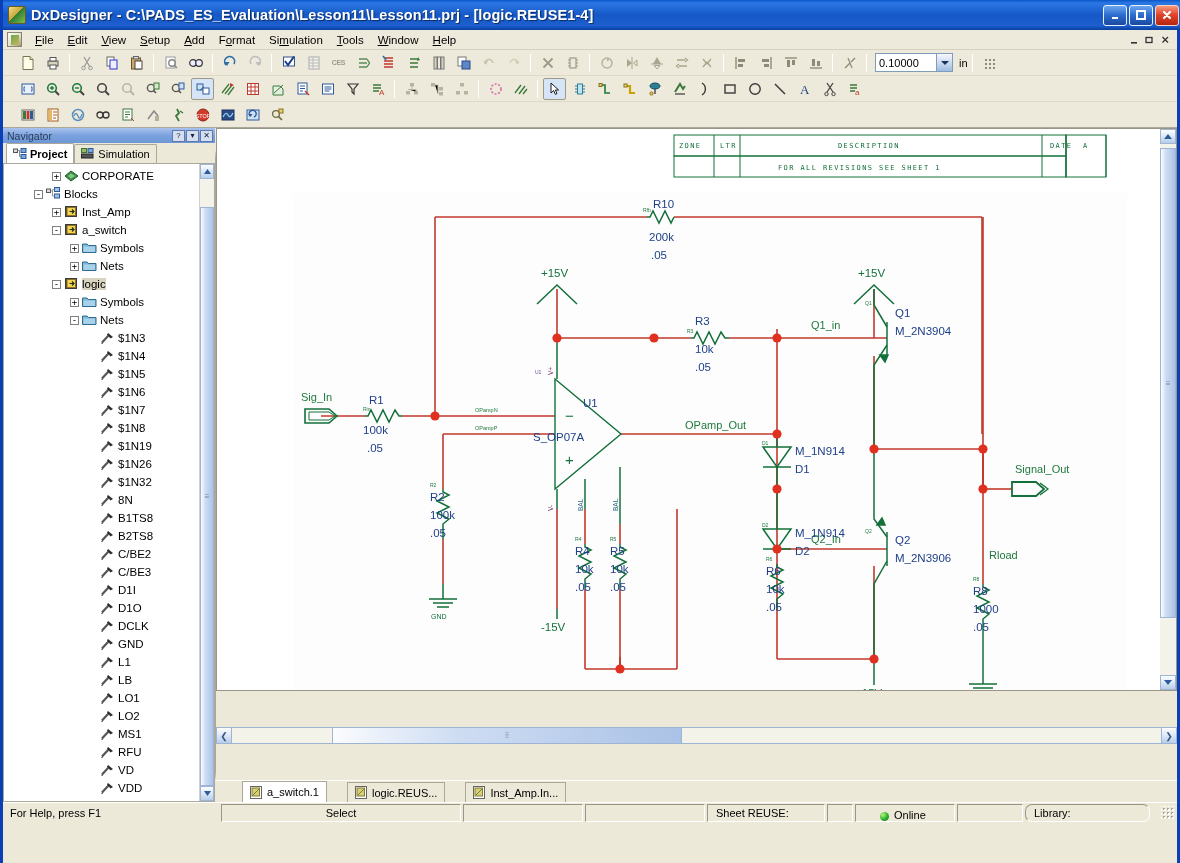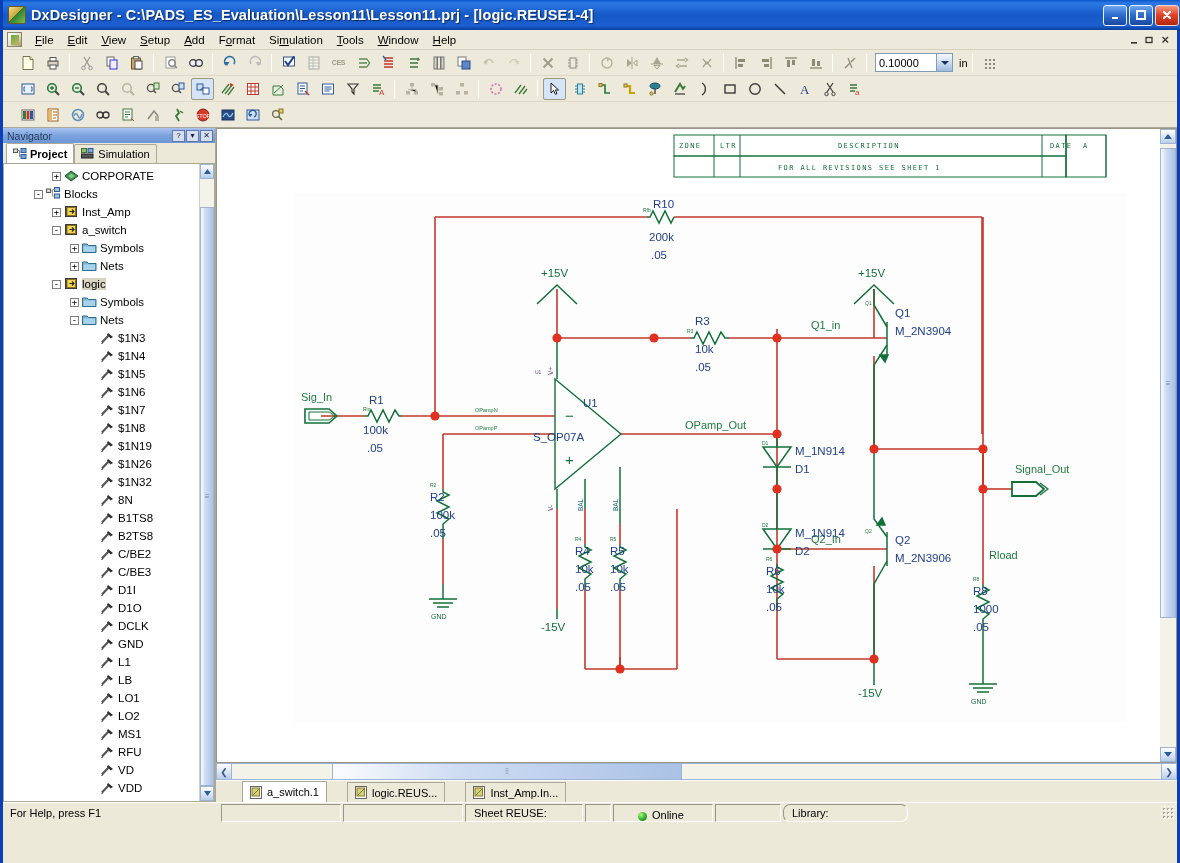--- a/index.html
+++ b/index.html
@@ -65,21 +65,21 @@
   #grid-combo .val { flex:1; padding-left:3px; font-size:11px; color:#000; }
   #grid-combo .arrow { width:16px; height:17px; display:flex; align-items:center; justify-content:center;
     background:linear-gradient(180deg,#f6f8fc,#cddcf0 50%,#9dbbe0); border-left:1px solid #7f9db9; }
   #grid-unit { font-size:11px; margin-left:6px; color:#000; }
 
   
   #main { display:flex; height:674px; }
 
   
   #navigator { width:213px; height:674px; background:#ece9d8;
-    display:flex; flex-direction:column; border-right:1px solid #aca899; }
+    display:flex; flex-direction:column; border-right:1px solid #aca899;border-radius:30px; }
   #nav-caption { height:15px; display:flex; align-items:center;
     background:linear-gradient(180deg,#a9c3ef,#7ba2dd 50%,#6d97d6);
     padding-left:4px; color:#2b3b57; font-size:10.5px; }
   #nav-caption .cap-btns { margin-left:auto; display:flex; gap:1px; padding-right:2px; }
   .capb { width:13px; height:12px; background:#d7dfee; border:1px solid #5c7ab0;
     display:flex; align-items:center; justify-content:center; font-size:8px; color:#10254a; }
   #nav-tabs { display:flex; height:20px; align-items:flex-end; padding-left:3px; background:#ece9d8; }
   .navtab { display:flex; align-items:center; gap:3px; height:19px; padding:0 6px;
     font-size:11px; border:1px solid #aca899; border-bottom:none; background:#ece9d8;
     border-radius:2px 2px 0 0; }
@@ -101,21 +101,21 @@
   #tree-sb { width:15px; background:#f1efe2; border-left:1px solid #d4d0c8;
     display:flex; flex-direction:column; }
   .sbarrow { height:15px; background:linear-gradient(180deg,#fdfdfe,#dfeaf8 45%,#b7cdea);
     border:1px solid #9db4d4; display:flex; align-items:center; justify-content:center; }
   .sbthumb { background:linear-gradient(90deg,#fbfcfe,#cfddf3 35%,#aac2e6);
     border:1px solid #9db4d4; display:flex; align-items:center; justify-content:center;
     color:#6f86aa; font-size:8px; }
   .sbtrack { flex:1; background:#f4f3ea; }
 
   
-  #canvas-wrap { flex:1; display:flex; flex-direction:column; background:#ece9d8; }
+  #canvas-wrap { flex:1; display:flex; flex-direction:column; background:#ece9d8;gap:36px; }
   #canvas-row { flex:1; display:flex; }
   #canvas { flex:1; background:#fff; border:1px solid #9a9687; border-right:none;
     position:relative; overflow:hidden; }
   #canvas-vsb { width:17px; background:#ece9d8; display:flex; flex-direction:column;
     border:1px solid #9a9687; border-left:none; }
   #canvas-hsb { height:17px; display:flex; background:#ece9d8; margin-right:0px; }
   .hsbarrow { width:16px; background:linear-gradient(180deg,#fdfdfe,#dfeaf8 45%,#b7cdea);
     border:1px solid #9db4d4; display:flex; align-items:center; justify-content:center;
     color:#38567f; font-size:9px; }
 
@@ -1431,20 +1431,21 @@
               <path d="M2.5 9.5 L9 3" stroke="#5a8c3a"></path>
             </svg>
           <span>Inst_Amp.In...</span>
         </div>
       </div>
     </div>
   </div>
 
   <div id="statusbar">
     <div class="sbcell flat" style="width:215px; justify-content:flex-start; padding-left:6px;">For Help, press F1</div>
+    <div class="sbcell" style="width:240px">Select</div>
     <div class="sbcell" style="width:120px"></div>
     <div class="sbcell" style="width:120px"></div>
     <div class="sbcell" style="width:118px; justify-content:flex-start; padding-left:8px;">Sheet REUSE:</div>
     <div class="sbcell" style="width:26px"></div>
     <div class="sbcell" style="width:100px; justify-content:flex-start; padding-left:24px;align-items:flex-end;">
       <div id="led"></div>
       <span>Online</span>
     </div>
     <div class="sbcell" style="width:66px"></div>
     <div class="sbcell" style="width:125px; justify-content:flex-start; padding-left:8px;border-radius:7px;">Library:</div>

